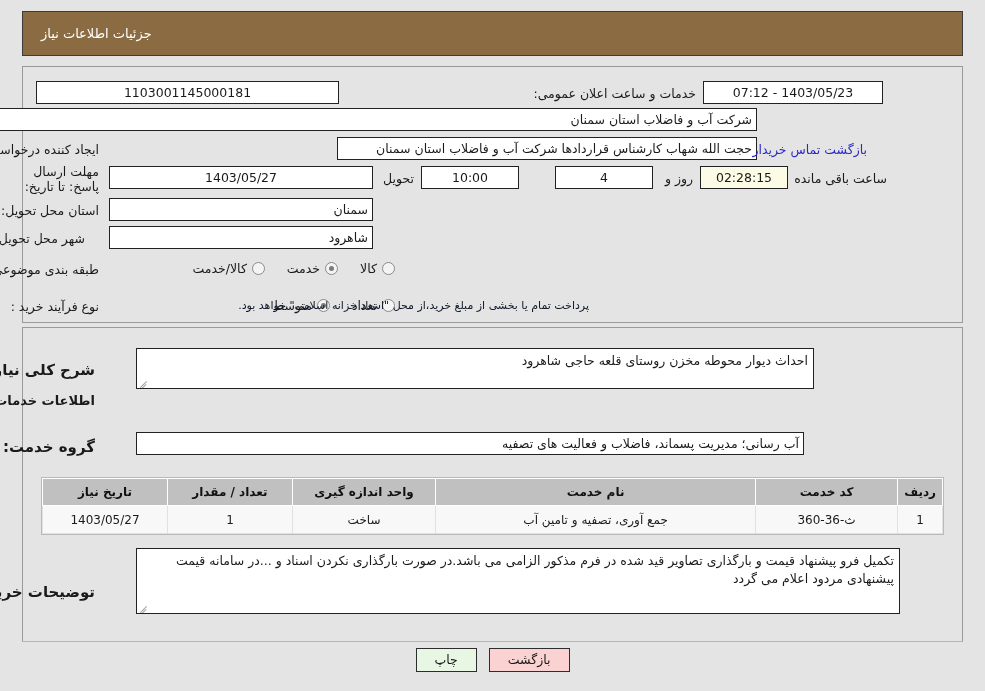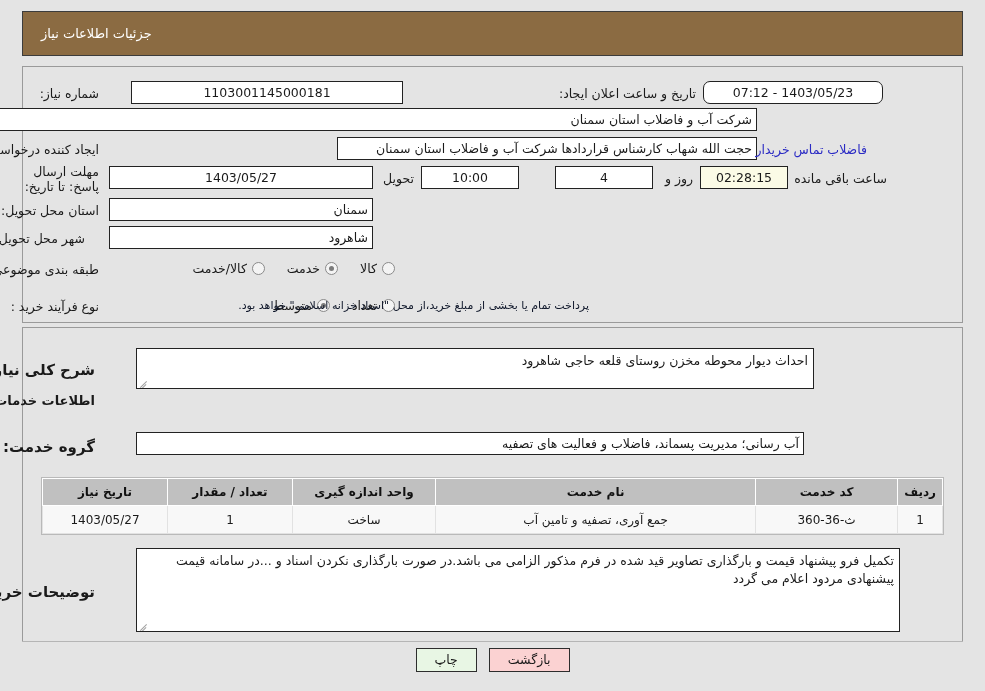--- a/index.html
+++ b/index.html
@@ -170,31 +170,31 @@
     <span class="wm-text">AriaTender.net</span>
   </div>
 
   <div class="titlebar">
     <span class="t">جزئیات اطلاعات نیاز</span>
   </div>
 
   <div class="panel" id="panel-top"></div>
 
   <div class="lbl" style="right:886px; top:86px;">شماره نیاز:</div>
-  <div class="fld c" style="right:582px; top:81px; width:272px; height:23px;">1103001145000181</div>
-
-  <div class="lbl" style="right:289px; top:86px;">تاریخ و ساعت اعلان ایجاد:</div>
-  <div class="fld c" style="right:102px; top:81px; width:180px; height:23px;border-radius:7px;">1403/05/23 - 07:12</div>
+  <div class="fld c" style="right:646px; top:81px; width:303px; height:23px;">1103001145000181</div>
+
+  <div class="lbl" style="right:289px; top:86px;">خدمات و ساعت اعلان عمومی:</div>
+  <div class="fld c" style="right:102px; top:81px; width:180px; height:23px;">1403/05/23 - 07:12</div>
 
   <div class="lbl" style="right:886px; top:113px;">نام دستگاه خریدار:</div>
   <div class="fld r" style="right:228px; top:108px; width:780px; height:23px;text-align:center;">شرکت آب و فاضلاب استان سمنان</div>
 
   <div class="lbl" style="right:886px; top:142px;">ایجاد کننده درخواست:</div>
   <div class="fld r" style="right:228px; top:137px; width:420px; height:23px;">حجت الله شهاب کارشناس قراردادها شرکت آب و فاضلاب استان سمنان</div>
-  <div class="link" style="right:118px; top:142px;">فاضلاب تماس خریدار</div>
+  <div class="link" style="right:118px; top:142px;">بازگشت تماس خریدار</div>
 
   <div class="lbl wrap" style="right:886px; top:164px; width:92px;">مهلت ارسال پاسخ: تا تاریخ:</div>
   <div class="fld c" style="right:612px; top:166px; width:264px; height:23px;">1403/05/27</div>
   <div class="lbl" style="right:571px; top:171px;">تحویل</div>
   <div class="fld c" style="right:466px; top:166px; width:98px; height:23px;">10:00</div>
   <div class="fld c" style="right:332px; top:166px; width:98px; height:23px;">4</div>
   <div class="lbl" style="right:292px; top:171px;">روز و</div>
   <div class="fld c cream" style="right:197px; top:166px; width:88px; height:23px;">02:28:15</div>
   <div class="lbl" style="right:98px; top:171px;">ساعت باقی مانده</div>
 
@@ -269,21 +269,21 @@
             <td>جمع آوری، تصفیه و تامین آب</td>
             <td>ساخت</td>
             <td>1</td>
             <td>1403/05/27</td>
           </tr>
         </tbody>
     </table>
   </div>
 
   <div class="bold-lbl" style="right:890px; top:583px;">توضیحات خریدار:</div>
-  <div class="ta" style="right:85px; top:548px; width:764px; height:84px;">
+  <div class="ta" style="right:85px; top:548px; width:764px; height:66px;">
     <span>تکمیل فرو پیشنهاد قیمت و بارگذاری تصاویر قید شده در فرم مذکور الزامی می باشد.در صورت بارگذاری نکردن اسناد و ...در سامانه قیمت پیشنهادی مردود اعلام می گردد</span>
     <span class="grip">
         <span></span>
         <span></span>
       </span>
   </div>
 
   <div class="sep" style="top:641px;"></div>
 
   <div class="btnbar">

